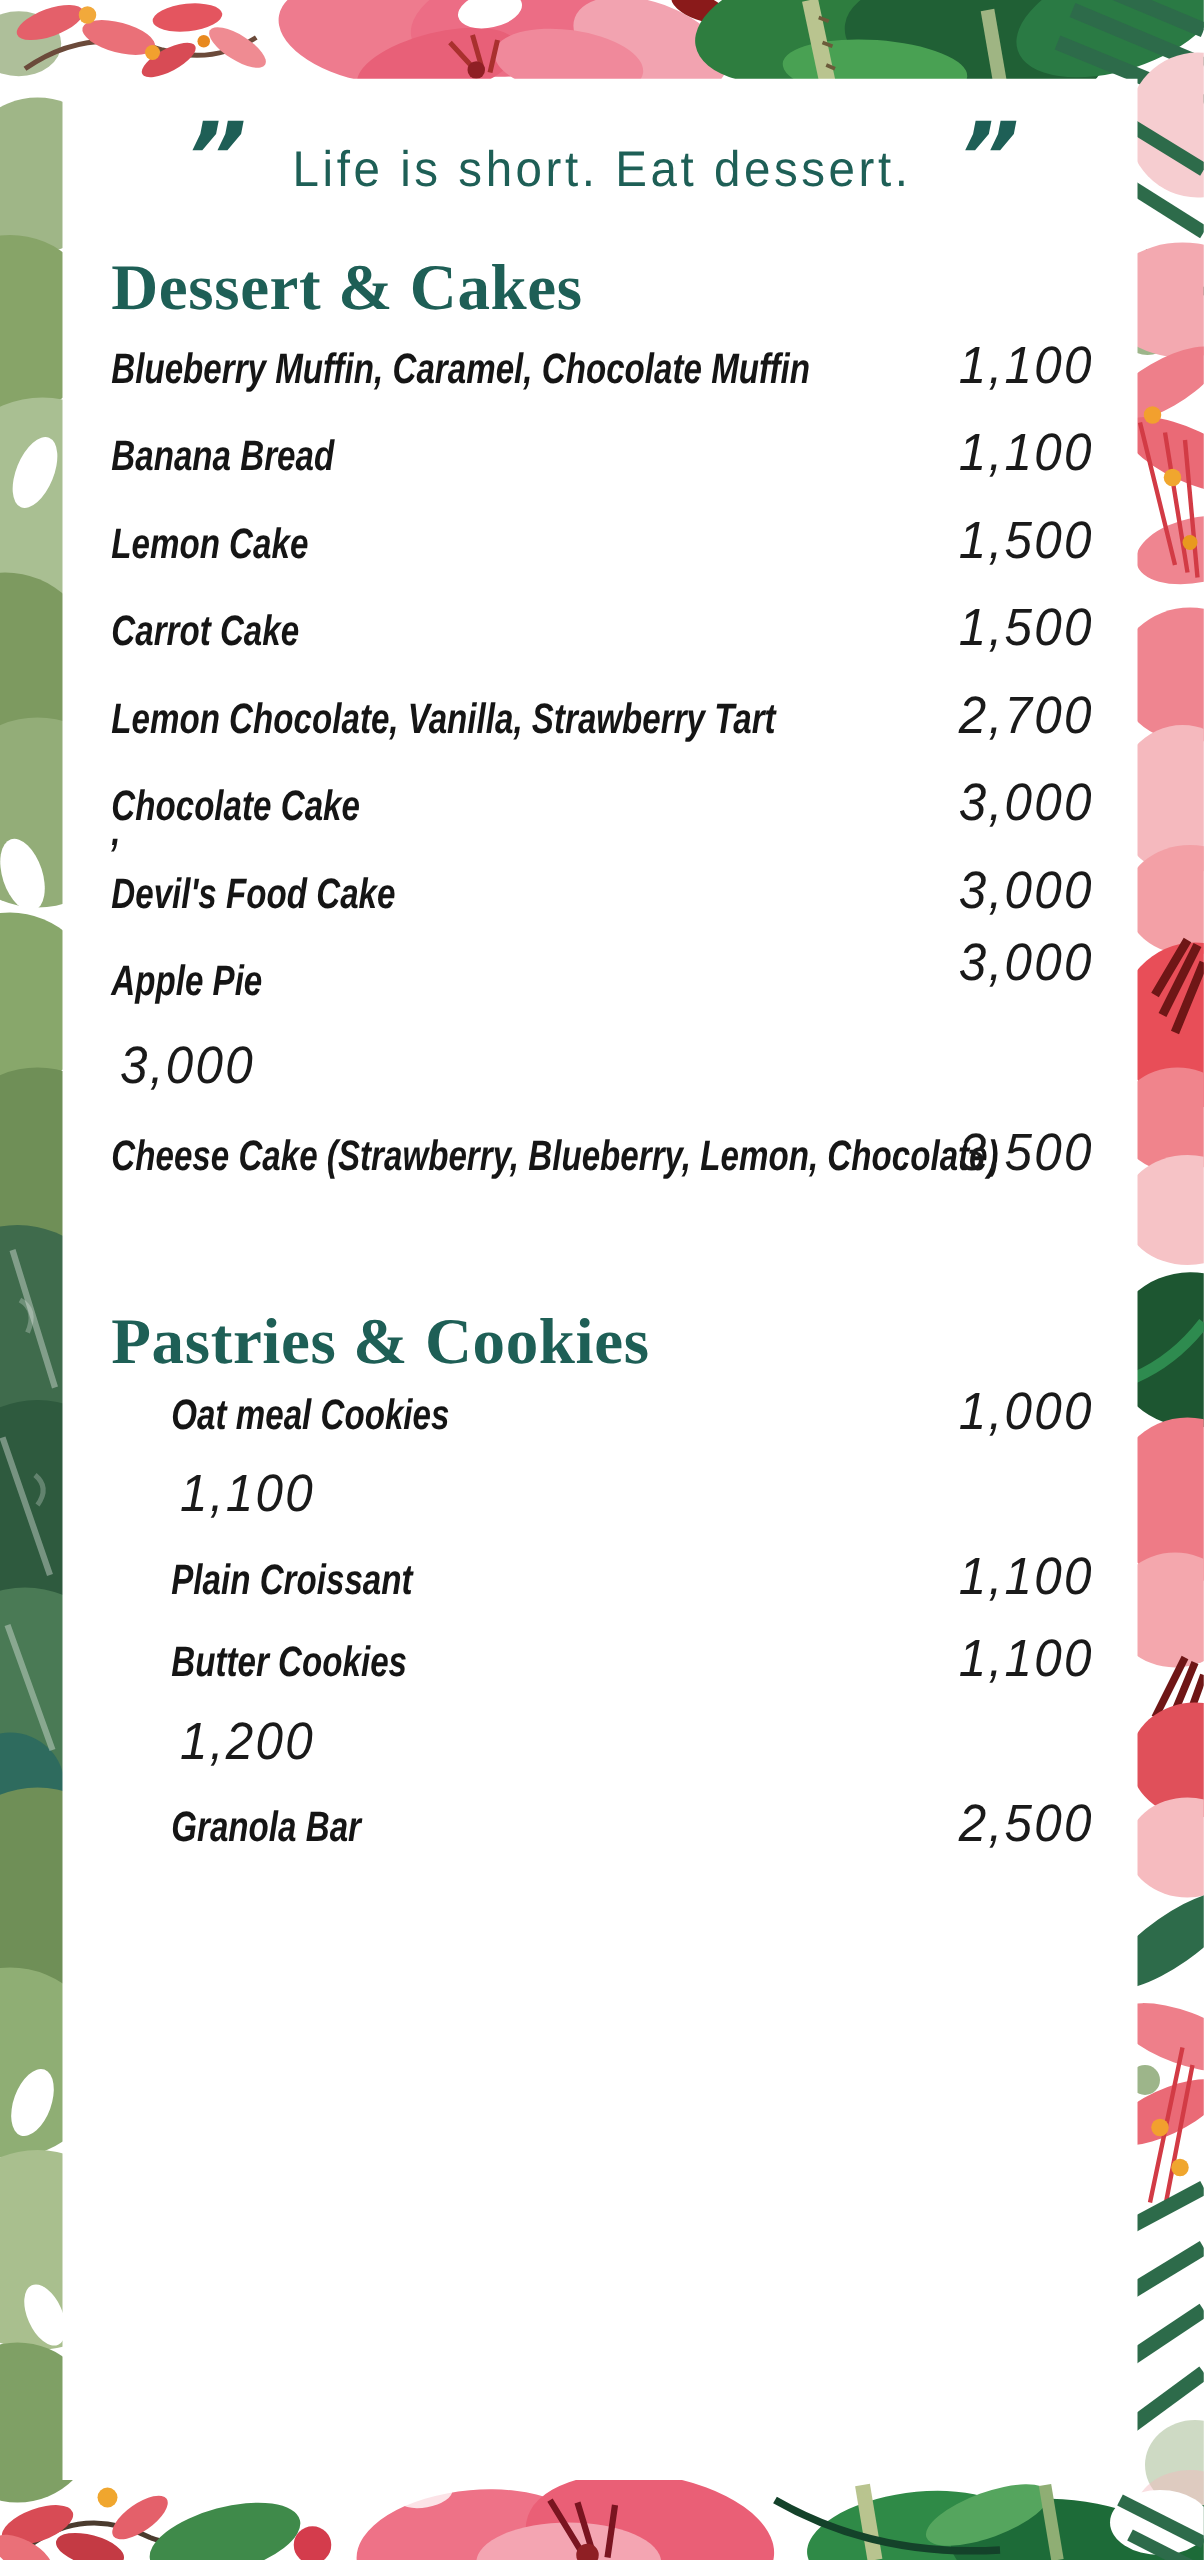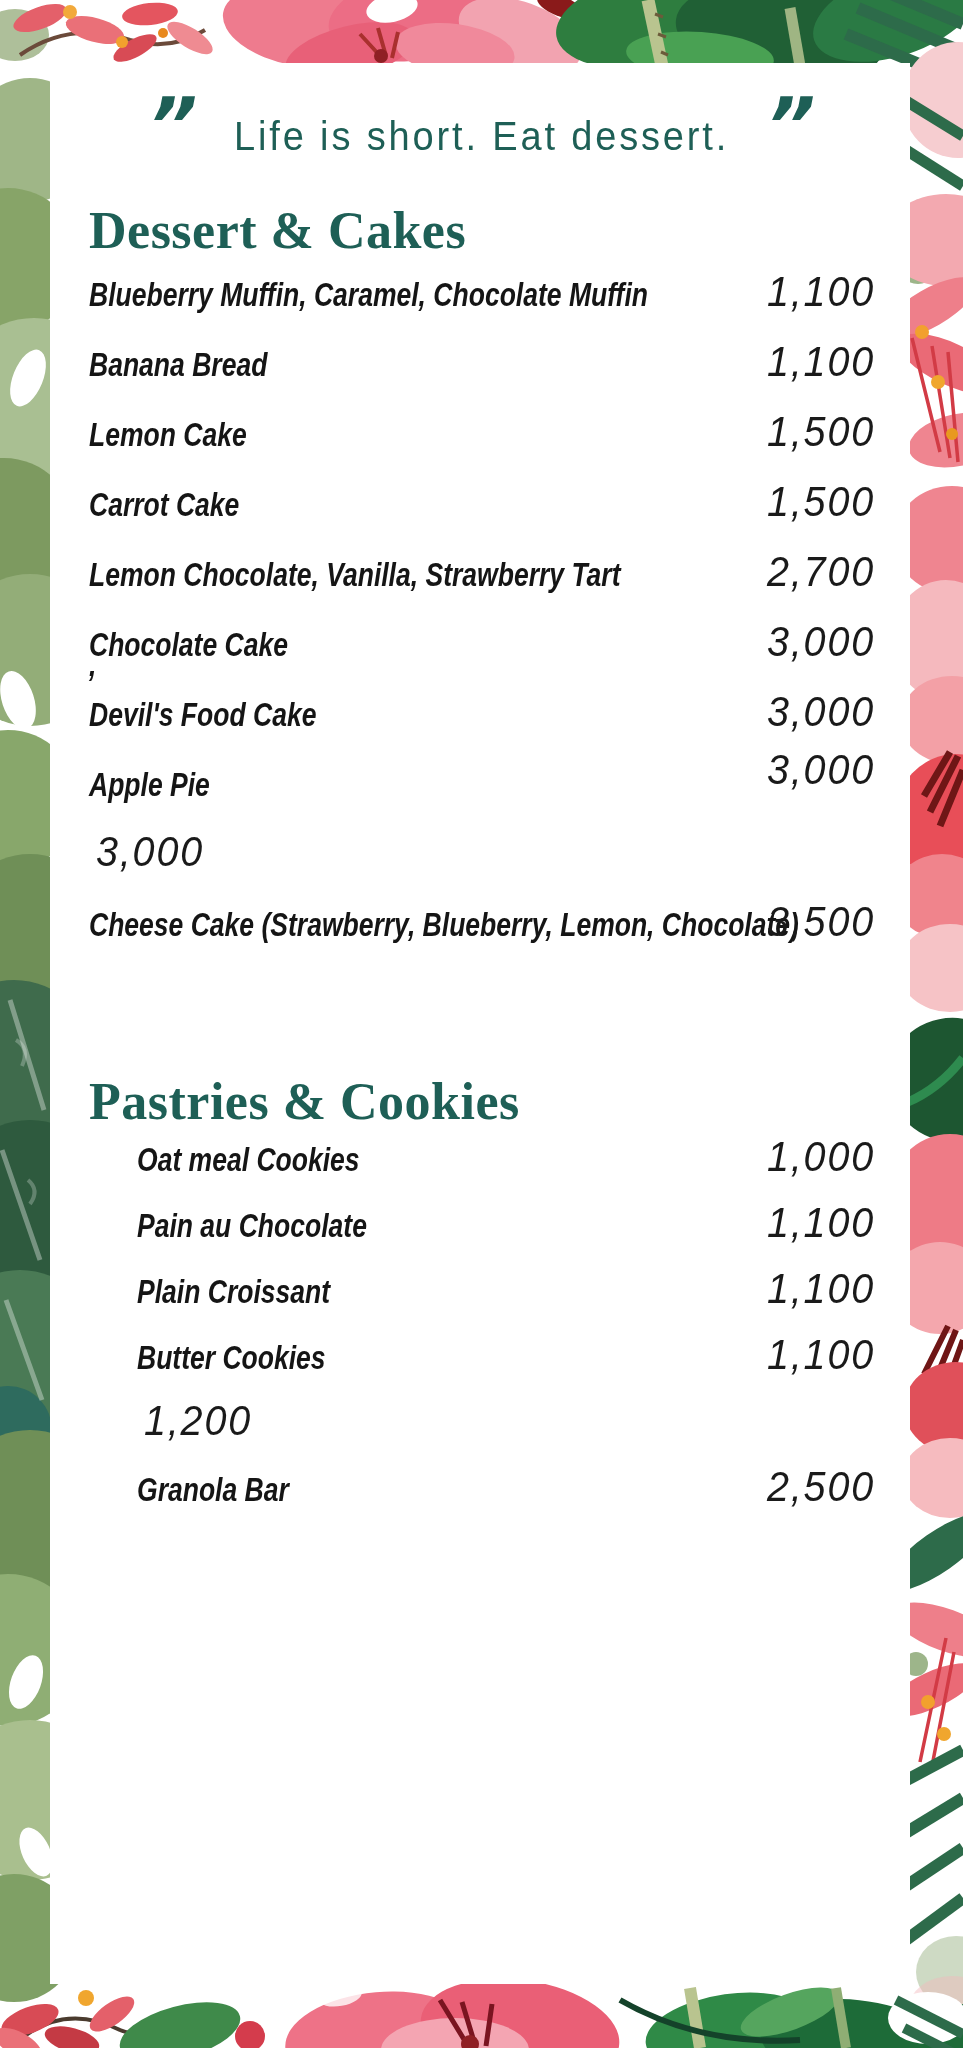--- a/index.html
+++ b/index.html
@@ -37,21 +37,21 @@
   }
 
   
   .section-title{
     font-family:"Liberation Serif", serif;font-weight:700;
     font-size:52px;line-height:56px;margin:0;
     color:var(--accent,#1E5F56);letter-spacing:0.5px;
   }
   .menu-section.sec-0 .section-title{margin-top:32px;}
   .menu-section.sec-0 .rows{margin-top:10px;}
-  .menu-section.sec-1 .section-title{margin-top:104px;}
+  .menu-section.sec-1 .section-title{margin-top:76px;}
   .menu-section.sec-1 .rows{margin-top:4px;}
   .rows{padding-bottom:1px;}
 
   .row{display:flex;align-items:baseline;height:46px;margin-bottom:24px;font-style:italic;}
   .menu-section.sec-1 .row{margin-bottom:20px;margin-left:48px;}
 
   .name-wrap{flex:1 1 0;min-width:0;}
   .item-name{
     position:relative;display:inline-block;white-space:nowrap;
     transform:scaleX(0.78);transform-origin:0 70%;
@@ -279,21 +279,20 @@
             </div>
           </section>
           <section class="menu-section sec-1">
             <h2 class="section-title">Pastries &amp; Cookies</h2>
             <div class="rows">
               <div class="row">
                 <span class="name-wrap"><span class="item-name">Oat meal Cookies</span></span>
                 <span class="item-price">1,000</span>
               </div>
               <div class="row">
-                <span class="name-wrap"><span class="item-name">Pain au Chocolate</span></span>
                 <span class="item-price">1,100</span>
               </div>
               <div class="row">
                 <span class="name-wrap"><span class="item-name">Plain Croissant</span></span>
                 <span class="item-price">1,100</span>
               </div>
               <div class="row">
                 <span class="name-wrap"><span class="item-name">Butter Cookies</span></span>
                 <span class="item-price">1,100</span>
               </div>

